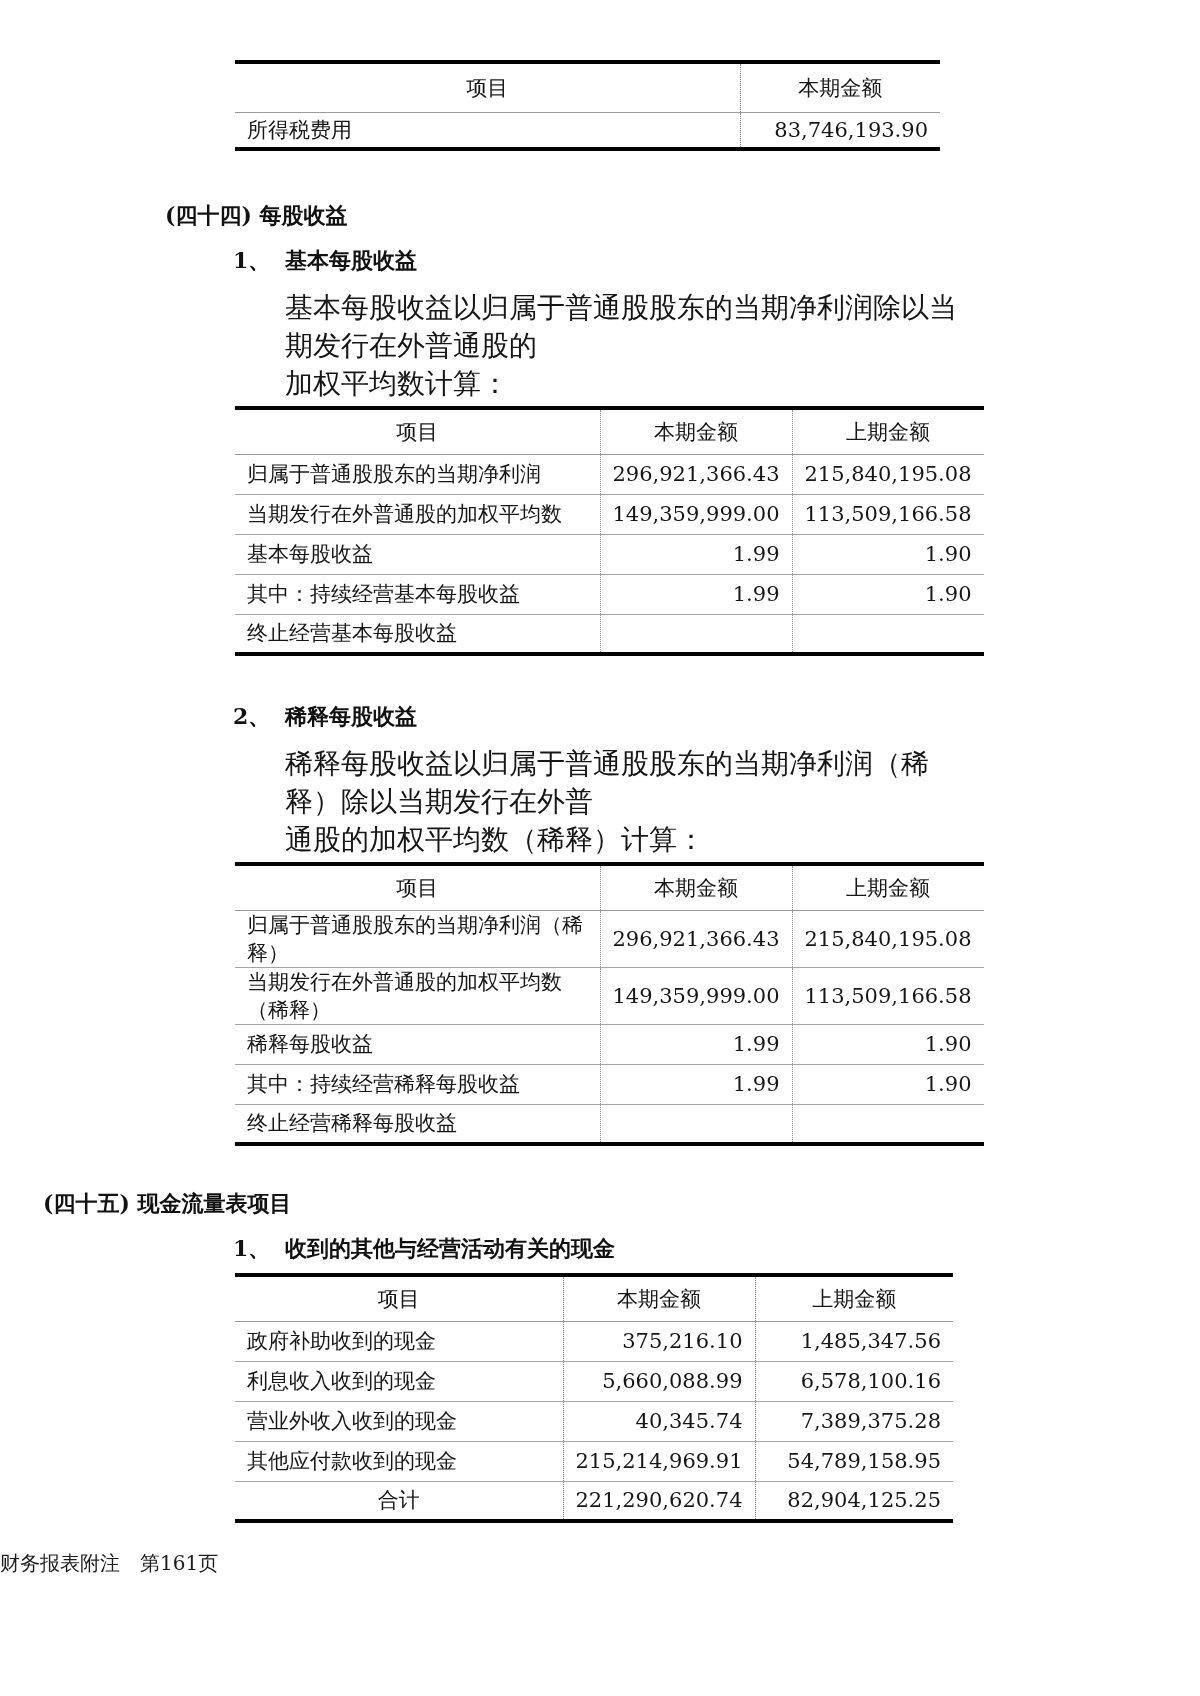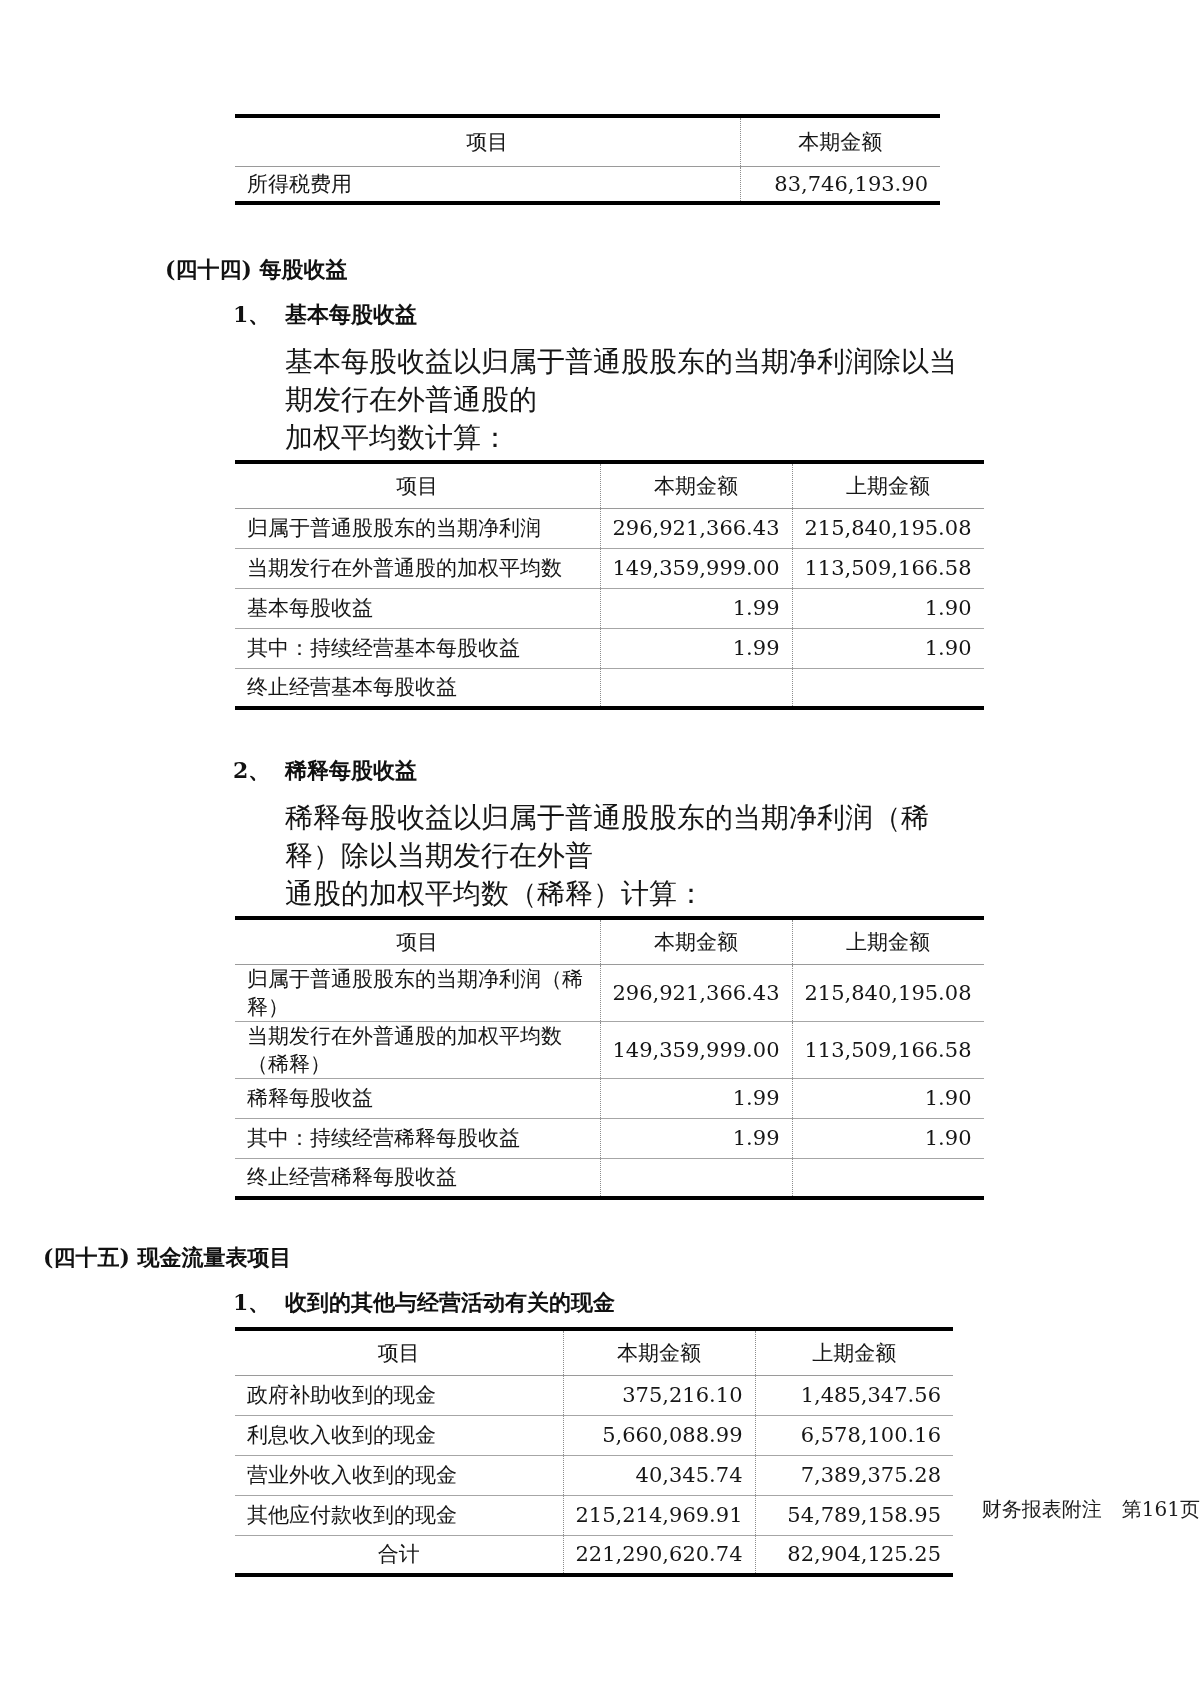--- a/index.html
+++ b/index.html
@@ -5,21 +5,21 @@
   * { margin:0; padding:0; box-sizing:border-box; }
   html,body { background:#ffffff; }
   .page {
     position:relative;
     width:1200px; height:1696px;
     background:#ffffff;
     font-family:"DejaVu Serif","Liberation Serif",serif;
     color:#141414;
     overflow:hidden;
   }
-  .content { padding-top:114px; }
+  .content { padding-top:60px; }
 
   
   table.fin-table {
     border-collapse:collapse;
     table-layout:fixed;
     margin-left:235px;
     border-top:4px solid #000;
     border-bottom:4px solid #000;
     font-size:21px;
     color:#161616;
@@ -57,22 +57,22 @@
   
   .mt-sec44   { margin-top:50px; }
   .mt-sub     { margin-top:15px; }
   .mt-para    { margin-top:13px; }
   .mt-table1  { margin-top:3px; }
   .mt-sec2    { margin-top:46px; }
   .mt-sec45   { margin-top:43px;margin-left:43px; }
   .mt-table3  { margin-top:9px; }
 
   .footer {
-    position:absolute; top:1496px; left:0; width:100%;
-    text-align:right; font-size:20px; color:#1d1d1d;
+    position:absolute; top:1550px; left:0; width:100%;
+    text-align:left; font-size:20px; color:#1d1d1d;
   }
 </style>
 </head>
 <body>
 
 <div class="page">
   <div class="content">
 
     <table class="fin-table top-table">
       <colgroup>

